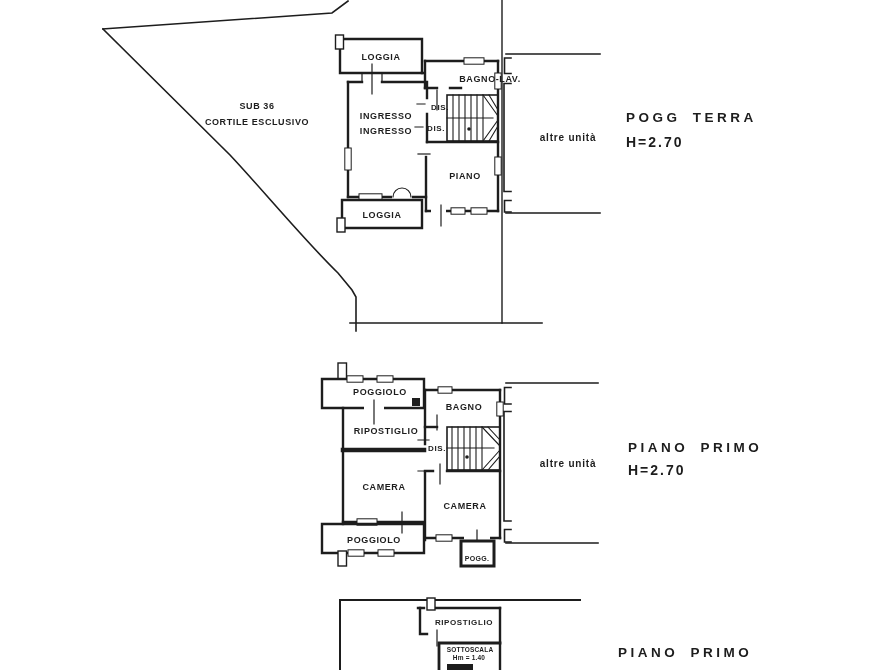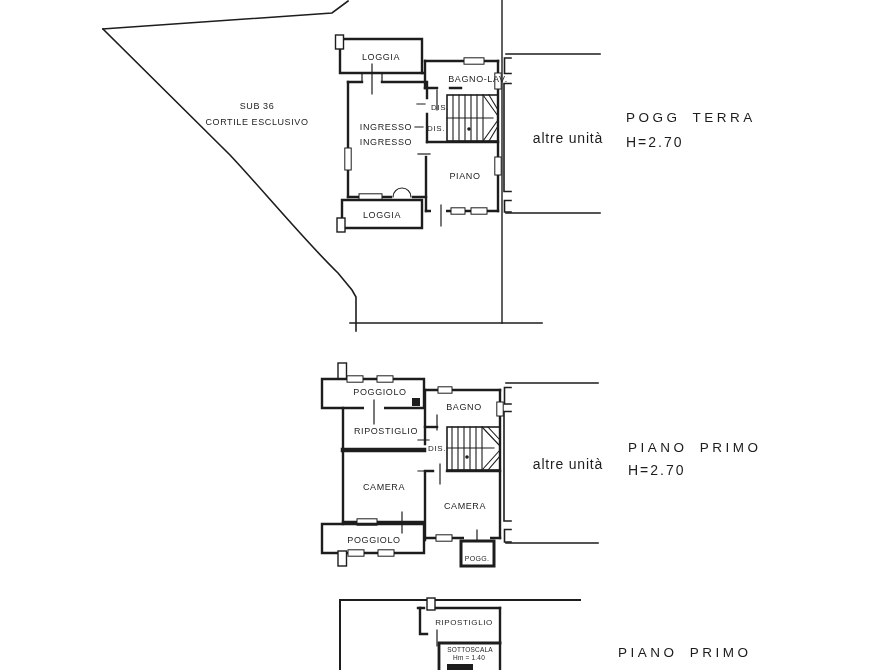--- a/index.html
+++ b/index.html
@@ -2,28 +2,28 @@
 <html><head>
 <meta charset="utf-8">
 <style>
   html,body{margin:0;padding:0;background:#ffffff;}
   #canvas{
     position:relative;width:893px;height:670px;background:var(--bg,#ffffff);
     overflow:hidden;font-family:"Liberation Sans",sans-serif;
   }
   #linework{position:absolute;left:0;top:0;}
   .lbl{
-    position:absolute;color:var(--ink,#1d1d1d);font-weight:normal;white-space:nowrap;
+    position:absolute;color:var(--ink,#1d1d1d);font-weight:bold;white-space:nowrap;
     transform:translate(-50%,-50%);letter-spacing:0.6px;font-size:9px;line-height:1;
   }
   .s8{font-size:8px;text-align:right;}
   .s7{font-size:7px;letter-spacing:0.3px;}
   .s65{font-size:6.5px;letter-spacing:0.2px;}
   .two-line{text-align:center;line-height:15px;}
-  .adj{font-size:14px;letter-spacing:0.8px;}
+  .adj{font-size:10px;letter-spacing:0.8px;}
   .title{
     transform:none;font-size:13.5px;letter-spacing:3.5px;word-spacing:5px;
   }
   .hval{transform:none;font-size:14px;letter-spacing:2px;}
 </style>
 </head>
 <body>
 
 <div id="canvas" style="--bg: #ffffff; --ink: #1d1d1d;">
 
@@ -153,24 +153,24 @@
       <path d="M437,630 V646" stroke-width="1.2"></path>
       <path d="M439,643 H500 M439,643 V670" stroke-width="2.8"></path>
       <rect x="447" y="664" width="26" height="6" fill="#1d1d1d" stroke="none"></rect>
     </g>
   </svg>
 
   <div class="lbl" style="left:257px;top:106px;">SUB 36</div>
   <div class="lbl" style="left:257px;top:122px;">CORTILE ESCLUSIVO</div>
 
   <div class="lbl" style="left:381px;top:57px;">LOGGIA</div>
-  <div class="lbl" style="left:464px;top:79px;padding-left:28px;">BAGNO-LAV.</div>
+  <div class="lbl" style="left:476px;top:79px;padding-left:28px;">BAGNO-LAV.</div>
   <div class="lbl s8" style="left:440px;top:108px;">DIS.</div>
   <div class="lbl s8" style="left:436px;top:129px;">DIS.</div>
-  <div class="lbl two-line" style="left:386px;top:135px;text-align:right;">
+  <div class="lbl two-line" style="left:386px;top:124px;text-align:right;">
     <span style="display:block;">INGRESSO</span>
     <span style="display:block;">INGRESSO</span>
   </div>
   <div class="lbl" style="left:465px;top:176px;">PIANO</div>
   <div class="lbl" style="left:382px;top:215px;">LOGGIA</div>
   <div class="lbl adj" style="left:568px;top:138px;">altre unità</div>
   <div class="lbl title" style="left:626px;top:111px;">POGG TERRA</div>
   <div class="lbl hval" style="left:626px;top:135px;">H=2.70</div>
 
   <div class="lbl" style="left:380px;top:392px;">POGGIOLO</div>

